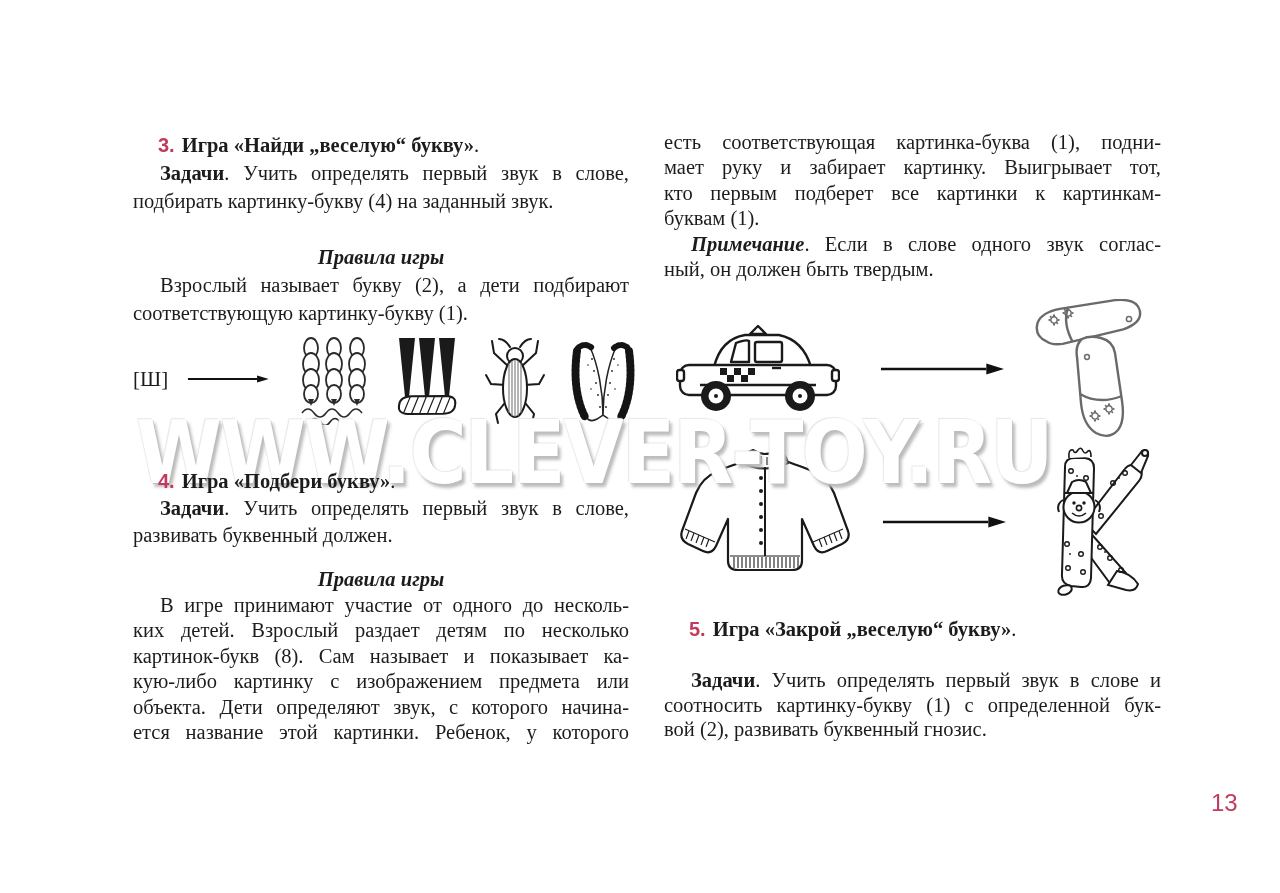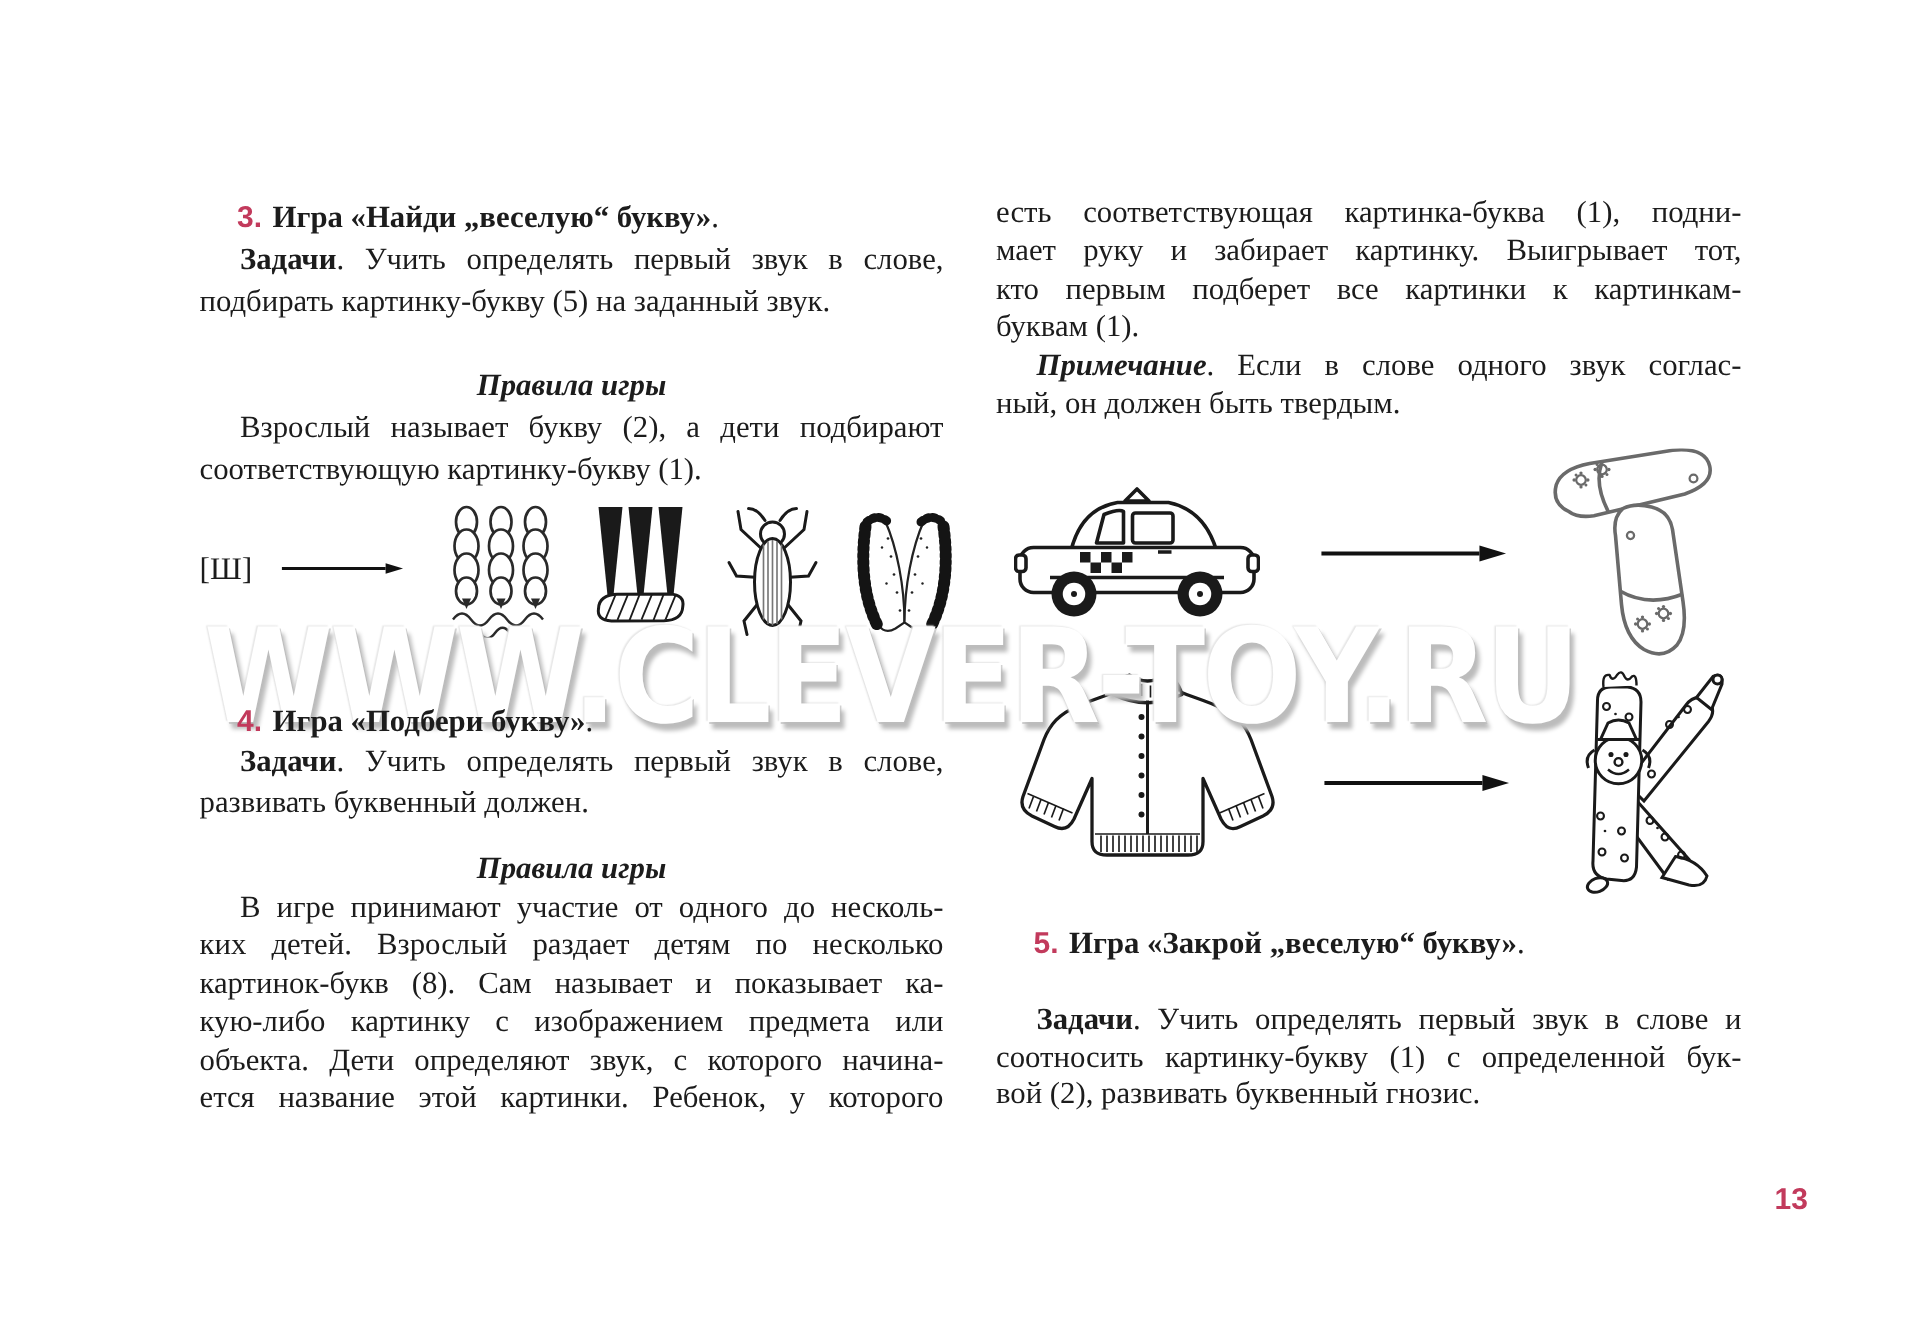--- a/index.html
+++ b/index.html
@@ -23,35 +23,35 @@
   .rules-head{font-weight:bold;text-align:center;font-style:italic;}
   .imgrow{display:flex;align-items:flex-end;z-index:1;}
   .imgrow svg{display:block;flex:0 0 auto;}
   .rowc{align-items:center;}
   .sound-label{font-size:21px;align-self:center;flex:0 0 auto;}
   .arrow{align-self:center;flex:0 0 auto;}
   .watermark{font-family:"DejaVu Sans",sans-serif;font-weight:bold;font-size:78px;
      letter-spacing:-2px;color:#ffffff;white-space:nowrap;z-index:6;
      text-shadow:3px 4px 3px #bcbcbc, 1px 1px 0 #d2d2d2, -1px -1px 1px #e6e6e6;
      transform:scaleY(1.12);transform-origin:top left;}
-  .pagenum{font-family:"Liberation Sans",sans-serif;font-weight:700;font-size:20px;z-index:7;}
+  .pagenum{font-family:"Liberation Sans",sans-serif;font-weight:400;font-size:24px;z-index:7;margin-left:28px;}
 </style>
 </head>
 <body>
 
 <div class="page">
 
   <div class="blk txt lh28 titleblk" style="left:133px;top:131px;width:496px;">
     <span class="g-num" style="color: rgb(194, 58, 92);">3.</span><b class="ttl">Игра «Найди „веселую“ букву»</b><span>.</span>
   </div>
 
   <div class="blk txt lh28" style="left:133px;top:159px;width:496px;">
     <div class="fline"><b class="lab">Задачи</b><span>. Учить определять первый звук в слове,</span></div>
     <div>
-        <div class="tline tlast">подбирать картинку-букву (5) на заданный звук.</div>
+        <div class="tline tlast">подбирать картинку-букву (4) на заданный звук.</div>
       </div>
   </div>
 
   <div class="blk txt lh28 rules-head" style="left:133px;top:243px;width:496px;">Правила игры</div>
 
   <div class="blk txt lh28 ind" style="left:133px;top:271px;width:496px;">
       <div class="tline">Взрослый называет букву (2), а дети подбирают</div>
       <div class="tline tlast">соответствующую картинку-букву (1).</div>
     </div>
 

